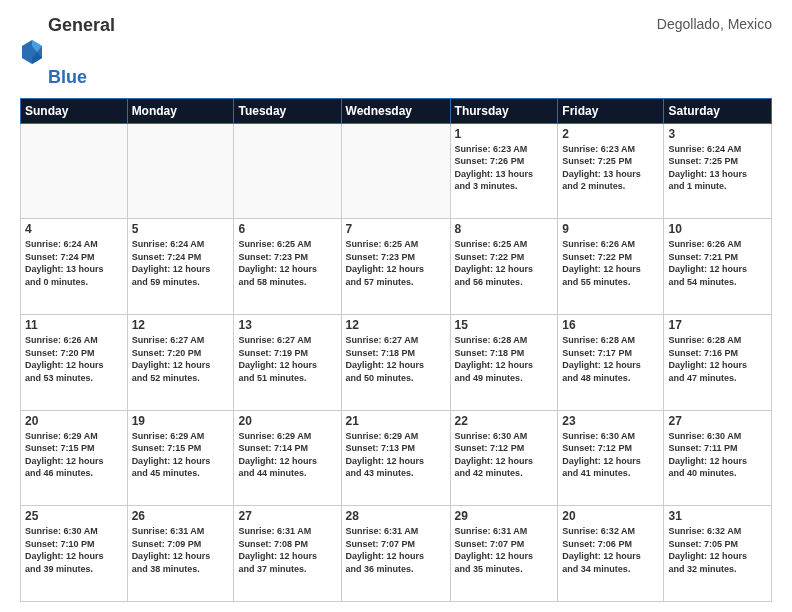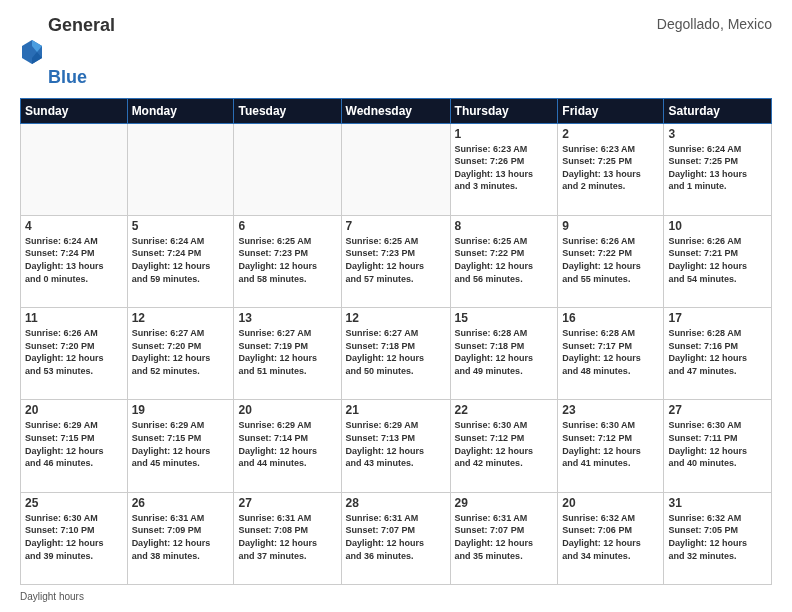--- a/index.html
+++ b/index.html
@@ -359,16 +359,13 @@
             <span class="day-number">31</span>
             <div class="day-info" style="white-space: pre-line;">Sunrise: 6:32 AM
 Sunset: 7:05 PM
 Daylight: 12 hours
 and 32 minutes.</div>
           </td>
         </tr>
       </tbody>
   </table>
 
-  <div class="footer">
-    <span>Daylight hours</span>
-  </div>
 </div>
 
 </body></html>

